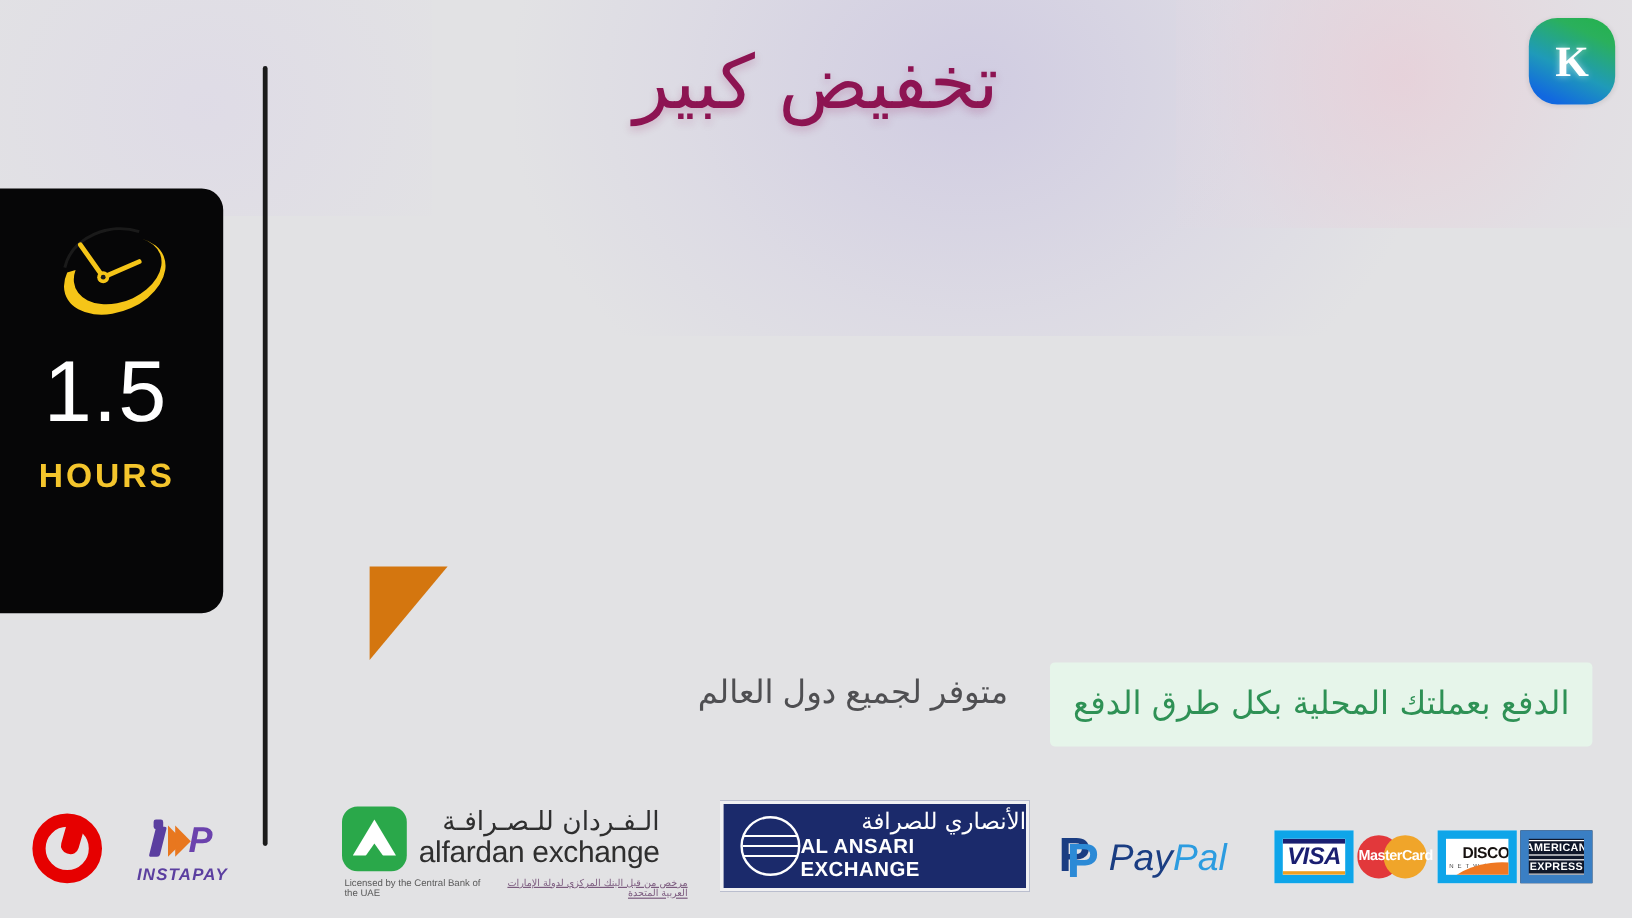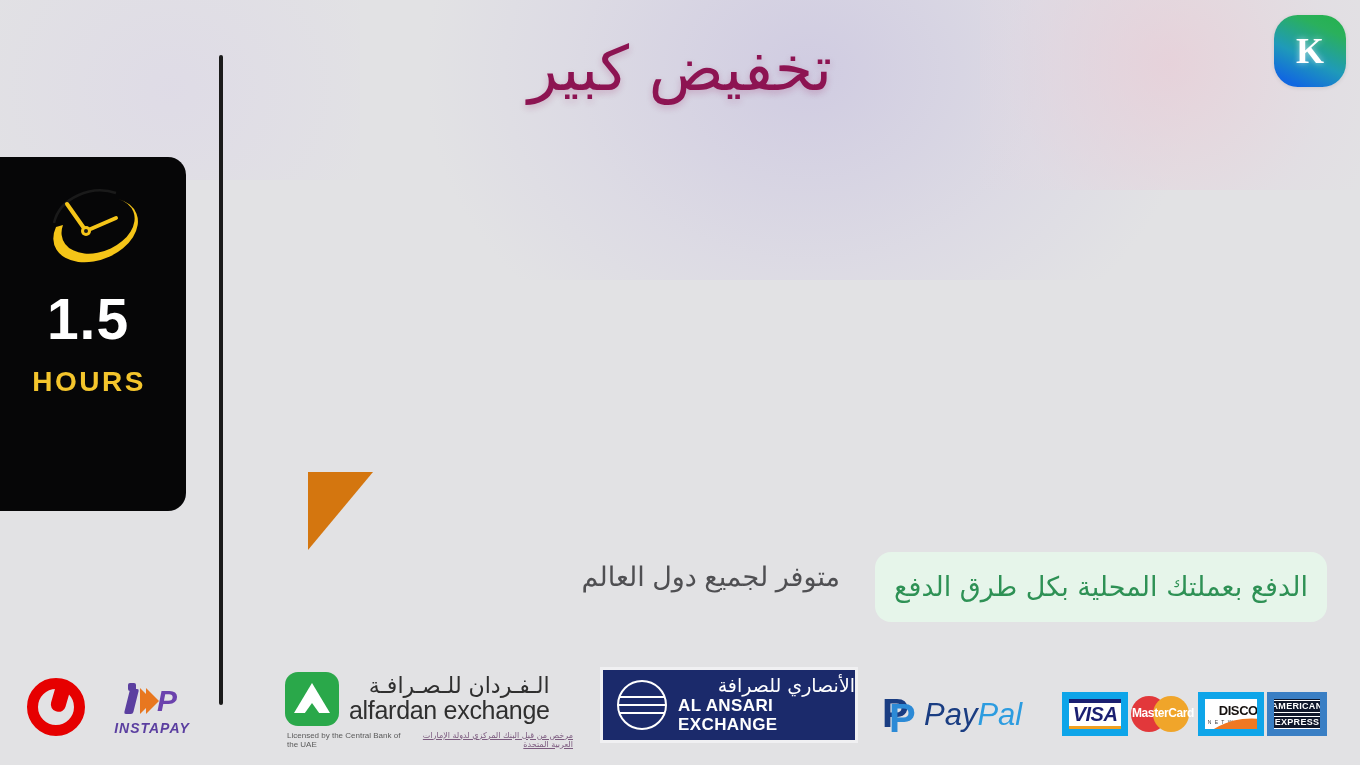--- a/index.html
+++ b/index.html
@@ -101,22 +101,22 @@
     padding-top: 26px;
     box-sizing: border-box;
   }
   .clock-icon {
     width: 106px; height: 92px;
     position: relative;
     margin-left: 18px;
   }
   .duration-value {
     color: #ffffff;
-    font-size: 57px;
-    font-weight: 700;
+    font-size: 72px;
+    font-weight: 400;
     line-height: 1;
     letter-spacing: 1px;
     margin-left: 20px;
     margin-top: 16px;
   }
   .duration-unit {
     color: #f4c52c;
     font-size: 28px;
     font-weight: 700;
     letter-spacing: 2.5px;
@@ -201,21 +201,21 @@
     color: #4f4f52;
     font-family: Liberation Sans, sans-serif;
     font-size: 27px;
     line-height: 1.3;
   }
   .payment-pill {
     position: absolute;
     left: 875px; top: 552px;
     width: 452px; height: 70px;
     background: #e6f5ea;
-    border-radius: 16px;
+    border-radius: 4px;
     display: flex;
     align-items: center;
     justify-content: center;
     direction: rtl;
   }
   .payment-pill span {
     color: #2e9155;
     font-family: "DejaVu Sans", sans-serif;
     font-size: 27px;
     line-height: 1.2;
@@ -323,21 +323,21 @@
     justify-content: flex-start; padding-left: 14px; box-sizing: border-box;
   }
   .aa-globe {
     width: 46px; height: 46px; border-radius: 50%;
     border: 2px solid #ffffff; position: relative; flex: none;
     background:
       linear-gradient(to bottom, transparent 30%, #ffffff 30%, #ffffff 34%, transparent 34%),
       linear-gradient(to bottom, transparent 48%, #ffffff 48%, #ffffff 52%, transparent 52%),
       linear-gradient(to bottom, transparent 66%, #ffffff 66%, #ffffff 70%, transparent 70%);
   }
-  .aa-text { margin-left: 11px; display: flex; flex-direction: column; justify-content: flex-end; }
+  .aa-text { display: flex; flex-direction: column; justify-content: flex-end; }
   .aa-ar {
     direction: rtl; color: #ffffff; font-family: "DejaVu Sans", sans-serif;
     font-size: 19px; line-height: 1.1;
   }
   .aa-en {
     color: #ffffff; font-size: 17px; font-weight: 700;
     letter-spacing: 0.4px; line-height: 1.15;
   }
 
   

